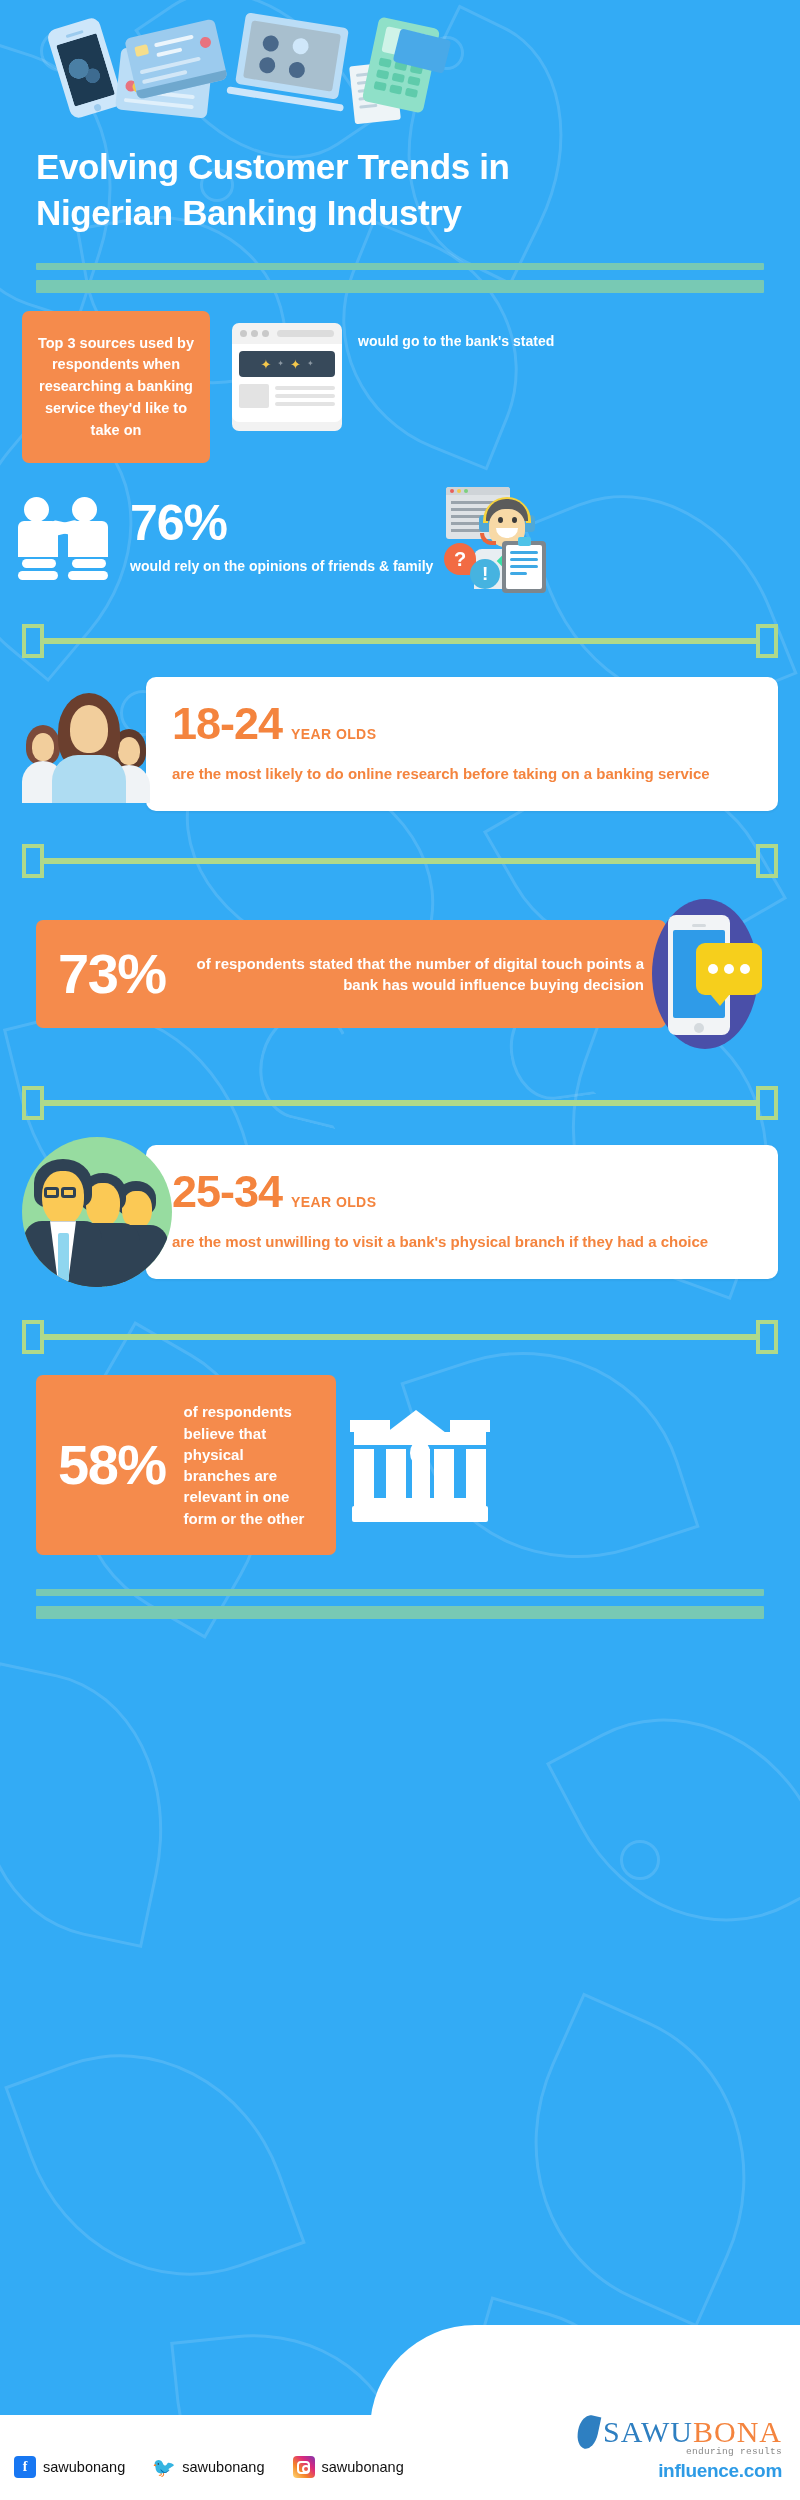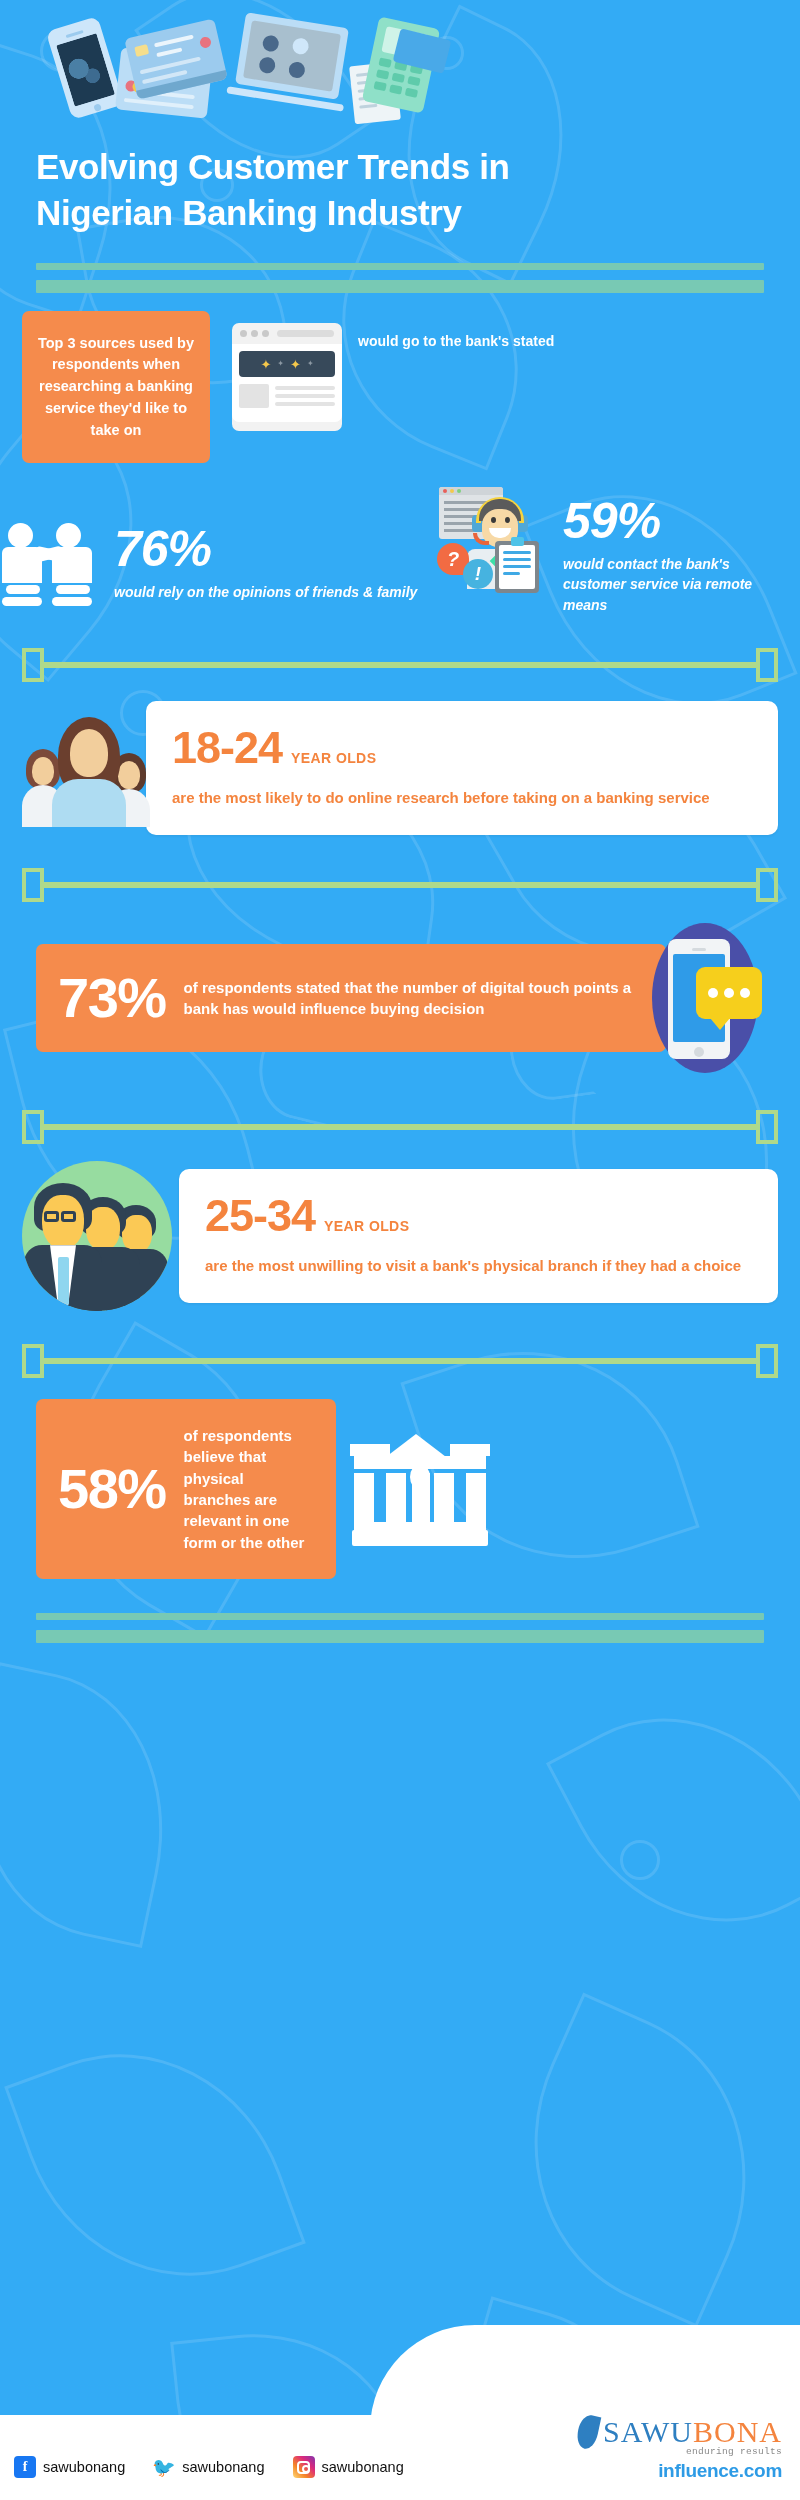--- a/index.html
+++ b/index.html
@@ -116,21 +116,21 @@
   .br-cols{ display:flex; gap:6px; margin-top:7px;}
   .br-thumb{ width:30px;height:24px;background:#E3E3E3;border-radius:2px;}
   .br-lines{ flex:1; display:flex; flex-direction:column; gap:4px; padding-top:2px;}
   .br-line{ height:4px;background:#E3E3E3;border-radius:2px;}
 
   .stat-block { margin-left:16px; padding-top:12px; }
   .big-pct { color:#fff; font-weight:bold; font-size:54px; line-height:0.98; letter-spacing:-1px; }
   .sub-txt { color:#fff; font-weight:bold; font-size:14px; line-height:1.45; margin-top:8px; }
 
   
-  .sec2 { padding:22px 16px 0 0; align-items:flex-end;font-style:italic; }
+  .sec2 { padding:22px 16px 0 16px; align-items:center; }
   .half { display:flex; align-items:flex-start; }
   .half.left { width:56%; }
   .half.right{ width:44%; }
 
   .meeting { width:98px; height:96px; position:relative; flex:0 0 auto; margin-top:6px;}
   .mp-head { position:absolute; width:25px;height:25px;border-radius:50%;background:#fff;}
   .mp-body { position:absolute; width:44px;height:40px;background:#fff;border-radius:6px 6px 0 0;}
   .mp-arm  { position:absolute; height:11px;background:#fff;border-radius:6px;}
   .mp-leg  { position:absolute; width:34px;height:9px;background:#fff;border-radius:5px;}
 
@@ -432,24 +432,20 @@
         <div class="ag-clipin">
           <div class="ag-cl"></div>
             <div class="ag-cl"></div>
             <div class="ag-cl"></div>
           <div class="ag-cl" style="width:60%;"></div>
         </div>
       </div>
       <div class="ag-q">?</div>
       <div class="ag-e">!</div>
     </div>
-    <div class="stat-block">
-      <div class="big-pct sm">59%</div>
-      <div class="sub-txt">would contact the bank's customer service via remote means</div>
-    </div>
   </div>
 </div>
 
 <div class="divider" style="margin-top:26px;">
   <div class="br"></div>
   <div class="ln"></div>
   <div class="br"></div>
 </div>
 
 <div class="card-row" style="margin-top:12px;">
@@ -475,21 +471,21 @@
     <div class="card-body">are the most likely to do online research before taking on a banking service</div>
   </div>
 </div>
 
 <div class="divider" style="margin-top:26px;">
   <div class="br"></div>
   <div class="ln"></div>
   <div class="br"></div>
 </div>
 
-<div class="wide-row" style="margin-top:14px;">
+<div class="wide-row" style="margin-top:14px;text-align:right;">
   <div class="wide-orange">
     <div class="huge-pct">73%</div>
     <div class="wide-txt">of respondents stated that the number of digital touch points a bank has would influence buying decision</div>
   </div>
   <div class="phone-chat">
     <div class="pc-oval"></div>
     <div class="pc-phone">
       <div class="pc-spk"></div>
       <div class="pc-scr"></div>
       <div class="pc-home"></div>
@@ -501,21 +497,21 @@
     </div>
   </div>
 </div>
 
 <div class="divider" style="margin-top:30px;">
   <div class="br"></div>
   <div class="ln"></div>
   <div class="br"></div>
 </div>
 
-<div class="card-row" style="margin-top:10px;gap:33px;">
+<div class="card-row" style="margin-top:10px;">
   <div class="people-icon men-circle">
     <div class="m-hair" style="left:94px; top:44px; width:40px;height:34px;"></div>
     <div class="m-face" style="left:100px;top:54px; width:30px;height:38px;"></div>
     <div class="m-suit" style="left:84px; top:88px; width:62px;height:62px;"></div>
 
     <div class="m-hair" style="left:58px; top:36px; width:46px;height:38px;"></div>
     <div class="m-face" style="left:64px; top:46px; width:34px;height:44px;"></div>
     <div class="m-suit" style="left:46px; top:86px; width:72px;height:64px;"></div>
 
     <div class="m-hair" style="left:12px; top:22px; width:58px;height:48px;"></div>

